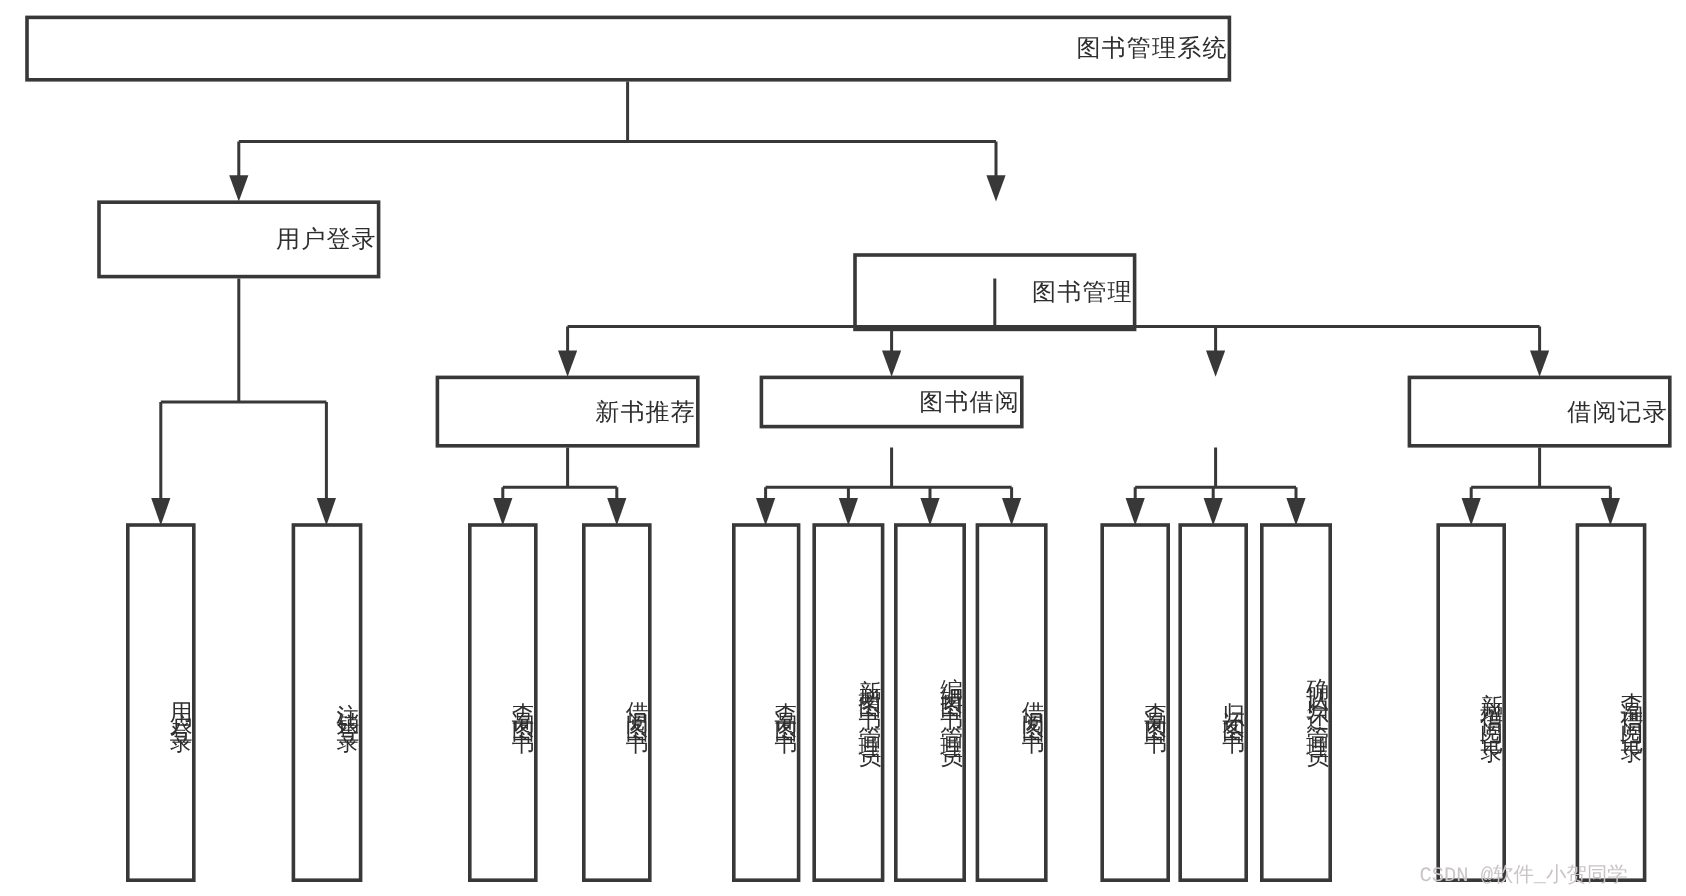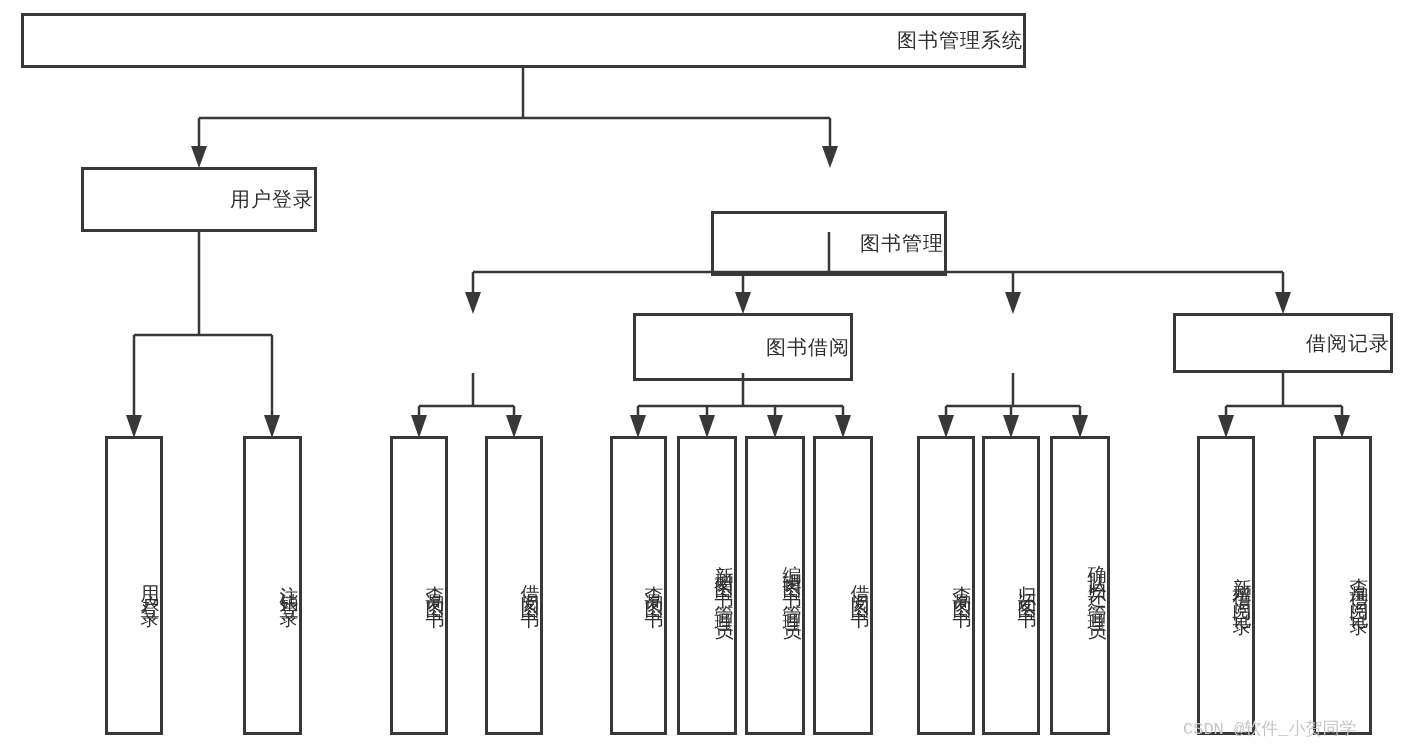--- a/index.html
+++ b/index.html
@@ -48,21 +48,21 @@
     white-space: normal;
     line-height: 1;
   }
   
   .n-root      { left: 21px;   top: 13px;  width: 1005px; height: 55px; }
   
   .n-login     { left: 81px;   top: 167px; width: 236px;  height: 65px; }
   .n-bookmgmt  { left: 711px;  top: 167px; width: 236px;  height: 65px; margin-top: 44px; }
   
   .n-newbook   { left: 363px;  top: 313px; width: 220px;  height: 60px; }
-  .n-borrow    { left: 633px;  top: 313px; width: 220px;  height: 68px; }
+  .n-borrow    { left: 633px;  top: 313px; width: 220px;  height: 44px; }
   .n-current   { left: 903px;  top: 313px; width: 220px;  height: 60px; }
   .n-records   { left: 1173px; top: 313px; width: 220px;  height: 60px; }
   
   .leaf { top: 436px; height: 299px; }
   .n-l-userlogin { left: 105px;  width: 58px; }
   .n-l-logout    { left: 243px;  width: 59px; }
   .n-l-nbquery   { left: 390px;  width: 58px; }
   .n-l-nbborrow  { left: 485px;  width: 58px; }
   .n-l-bbquery   { left: 610px;  width: 57px; }
   .n-l-bbadd     { left: 677px;  width: 60px; }
@@ -140,20 +140,23 @@
     <span class="lbl">图书管理系统</span>
   </div>
 
   <div class="node n-login">
     <span class="lbl">用户登录</span>
   </div>
   <div class="node n-bookmgmt">
     <span class="lbl">图书管理</span>
   </div>
 
+  <div class="node n-newbook">
+    <span class="lbl">新书推荐</span>
+  </div>
   <div class="node n-borrow">
     <span class="lbl">图书借阅</span>
   </div>
   <div class="node n-records">
     <span class="lbl">借阅记录</span>
   </div>
 
   <div class="node vert leaf n-l-userlogin">
     <span class="lbl">用户登录</span>
   </div>

